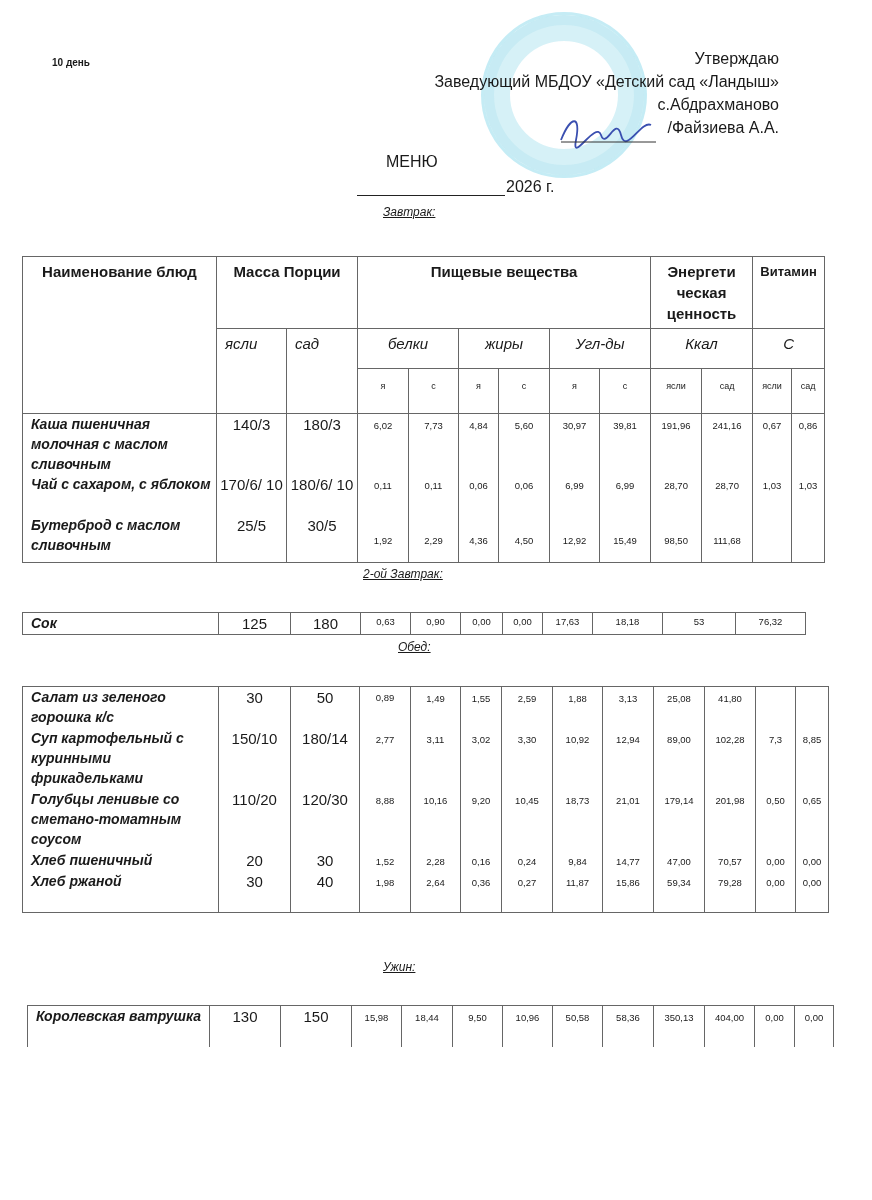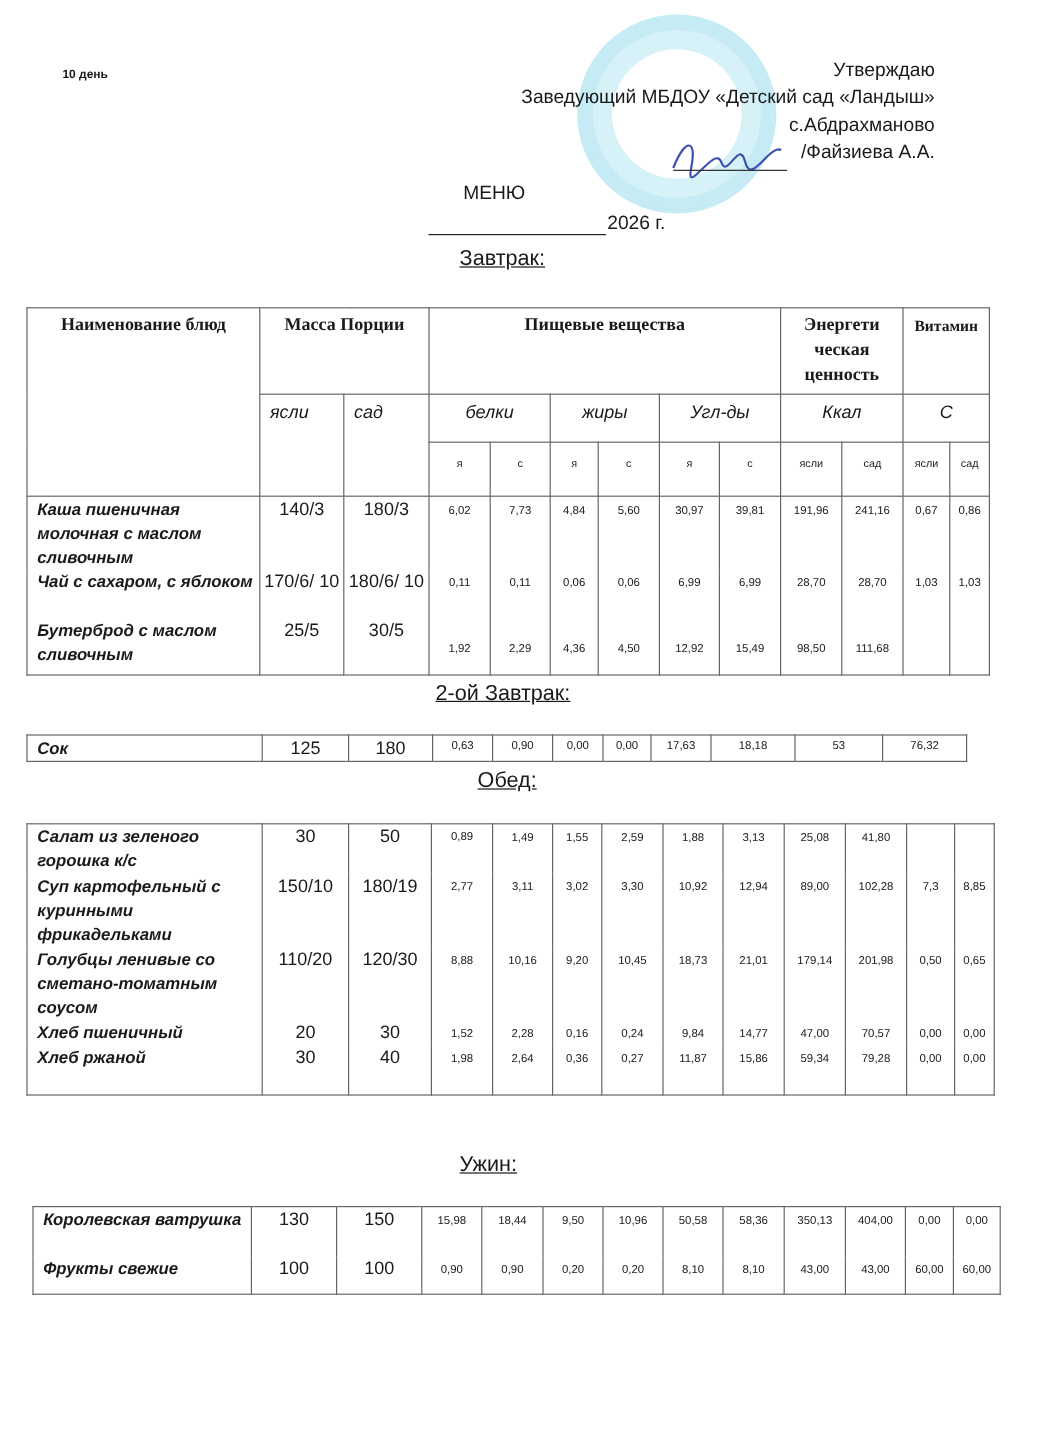--- a/index.html
+++ b/index.html
@@ -6,25 +6,25 @@
   body{width:872px;height:1200px;position:relative;overflow:hidden;font-family:"Liberation Sans","DejaVu Sans",sans-serif;color:#1a1a1a;}
   .abs{position:absolute;}
   .day{left:52px;top:57px;font-size:10px;font-weight:bold;}
   .approve{right:93px;text-align:right;font-size:16px;line-height:23px;}
   .approve div{white-space:nowrap;}
   .stamp{left:481px;top:12px;width:160px;height:160px;border-radius:50%;border:3px solid rgba(90,200,225,0.35);box-shadow:inset 0 0 0 10px rgba(90,200,225,0.12), inset 0 0 0 24px rgba(255,255,255,0), inset 0 0 0 26px rgba(90,200,225,0.25);}
   .sig{left:556px;top:110px;width:100px;height:40px;}
   .menu-title{left:386px;top:153px;font-size:16px;}
   .date-line{left:357px;top:177px;font-size:16px;}
   .date-line .blank{display:inline-block;width:148px;border-bottom:1px solid #222;height:18px;vertical-align:bottom;margin-right:1px;}
-  .section-title{font-size:18px;text-decoration:underline;}
+  .section-title{font-size:12px;text-decoration:underline;font-style:italic;}
   table{border-collapse:collapse;position:absolute;table-layout:fixed;}
   td{border:1px solid #666;padding:0;vertical-align:top;overflow:hidden;}
   .hdr td{text-align:center;}
-  .hb{font-weight:bold;font-size:15px;line-height:21px;padding-top:4px;font-family:Liberation Serif, serif;}
+  .hb{font-weight:bold;font-size:15px;line-height:21px;padding-top:4px;}
   .hi{font-style:italic;font-size:15px;padding-top:6px;}
   .hs{font-size:9px;padding-top:12px;}
   .name{font-weight:bold;font-style:italic;font-size:14px;line-height:20px;padding-left:8px;}
   .mass{font-size:15px;line-height:20px;text-align:center;}
   .num{font-size:9.5px;text-align:center;}
   .row-block td{border-top:none;border-bottom:none;}
 </style>
 </head>
 <body>
 
@@ -203,21 +203,21 @@
         <td class="num" style="padding-top: 6px; border-top: 1px solid rgb(102, 102, 102);">1,88</td>
         <td class="num" style="padding-top: 6px; border-top: 1px solid rgb(102, 102, 102);">3,13</td>
         <td class="num" style="padding-top: 6px; border-top: 1px solid rgb(102, 102, 102);">25,08</td>
         <td class="num" style="padding-top: 6px; border-top: 1px solid rgb(102, 102, 102);">41,80</td>
         <td class="num" style="padding-top: 6px; border-top: 1px solid rgb(102, 102, 102);"></td>
         <td class="num" style="padding-top: 6px; border-top: 1px solid rgb(102, 102, 102);"></td>
       </tr>
       <tr class="row-block" style="height: 61px;">
         <td class="name">Суп картофельный с куринными фрикадельками</td>
         <td class="mass" style="padding-top: 1px;">150/10</td>
-        <td class="mass" style="padding-top: 1px;">180/19</td>
+        <td class="mass" style="padding-top: 1px;">180/14</td>
         <td class="num" style="padding-top: 6px;">2,77</td>
         <td class="num" style="padding-top: 6px;">3,11</td>
         <td class="num" style="padding-top: 6px;">3,02</td>
         <td class="num" style="padding-top: 6px;">3,30</td>
         <td class="num" style="padding-top: 6px;">10,92</td>
         <td class="num" style="padding-top: 6px; margin-top: 12px;">12,94</td>
         <td class="num" style="padding-top: 6px;">89,00</td>
         <td class="num" style="padding-top: 6px;">102,28</td>
         <td class="num" style="padding-top: 6px;">7,3</td>
         <td class="num" style="padding-top: 6px;">8,85</td>
@@ -296,29 +296,14 @@
         <td class="num" style="padding-top: 6px; border-top: 1px solid rgb(102, 102, 102);">18,44</td>
         <td class="num" style="padding-top: 6px; border-top: 1px solid rgb(102, 102, 102);">9,50</td>
         <td class="num" style="padding-top: 6px; border-top: 1px solid rgb(102, 102, 102);">10,96</td>
         <td class="num" style="padding-top: 6px; border-top: 1px solid rgb(102, 102, 102);">50,58</td>
         <td class="num" style="padding-top: 6px; border-top: 1px solid rgb(102, 102, 102);">58,36</td>
         <td class="num" style="padding-top: 6px; border-top: 1px solid rgb(102, 102, 102);">350,13</td>
         <td class="num" style="padding-top: 6px; border-top: 1px solid rgb(102, 102, 102);">404,00</td>
         <td class="num" style="padding-top: 6px; border-top: 1px solid rgb(102, 102, 102);">0,00</td>
         <td class="num" style="padding-top: 6px; border-top: 1px solid rgb(102, 102, 102);">0,00</td>
       </tr>
-      <tr class="row-block" style="height: 32px;">
-        <td class="name" style="border-bottom: 1px solid rgb(102, 102, 102);">Фрукты свежие</td>
-        <td class="mass" style="padding-top: 1px; border-bottom: 1px solid rgb(102, 102, 102);">100</td>
-        <td class="mass" style="padding-top: 1px; border-bottom: 1px solid rgb(102, 102, 102);">100</td>
-        <td class="num" style="padding-top: 6px; border-bottom: 1px solid rgb(102, 102, 102);">0,90</td>
-        <td class="num" style="padding-top: 6px; border-bottom: 1px solid rgb(102, 102, 102);">0,90</td>
-        <td class="num" style="padding-top: 6px; border-bottom: 1px solid rgb(102, 102, 102);">0,20</td>
-        <td class="num" style="padding-top: 6px; border-bottom: 1px solid rgb(102, 102, 102);">0,20</td>
-        <td class="num" style="padding-top: 6px; border-bottom: 1px solid rgb(102, 102, 102);">8,10</td>
-        <td class="num" style="padding-top: 6px; border-bottom: 1px solid rgb(102, 102, 102);">8,10</td>
-        <td class="num" style="padding-top: 6px; border-bottom: 1px solid rgb(102, 102, 102);">43,00</td>
-        <td class="num" style="padding-top: 6px; border-bottom: 1px solid rgb(102, 102, 102);">43,00</td>
-        <td class="num" style="padding-top: 6px; border-bottom: 1px solid rgb(102, 102, 102);">60,00</td>
-        <td class="num" style="padding-top: 6px; border-bottom: 1px solid rgb(102, 102, 102);">60,00</td>
-      </tr>
     </tbody>
 </table>
 
 </body></html>

